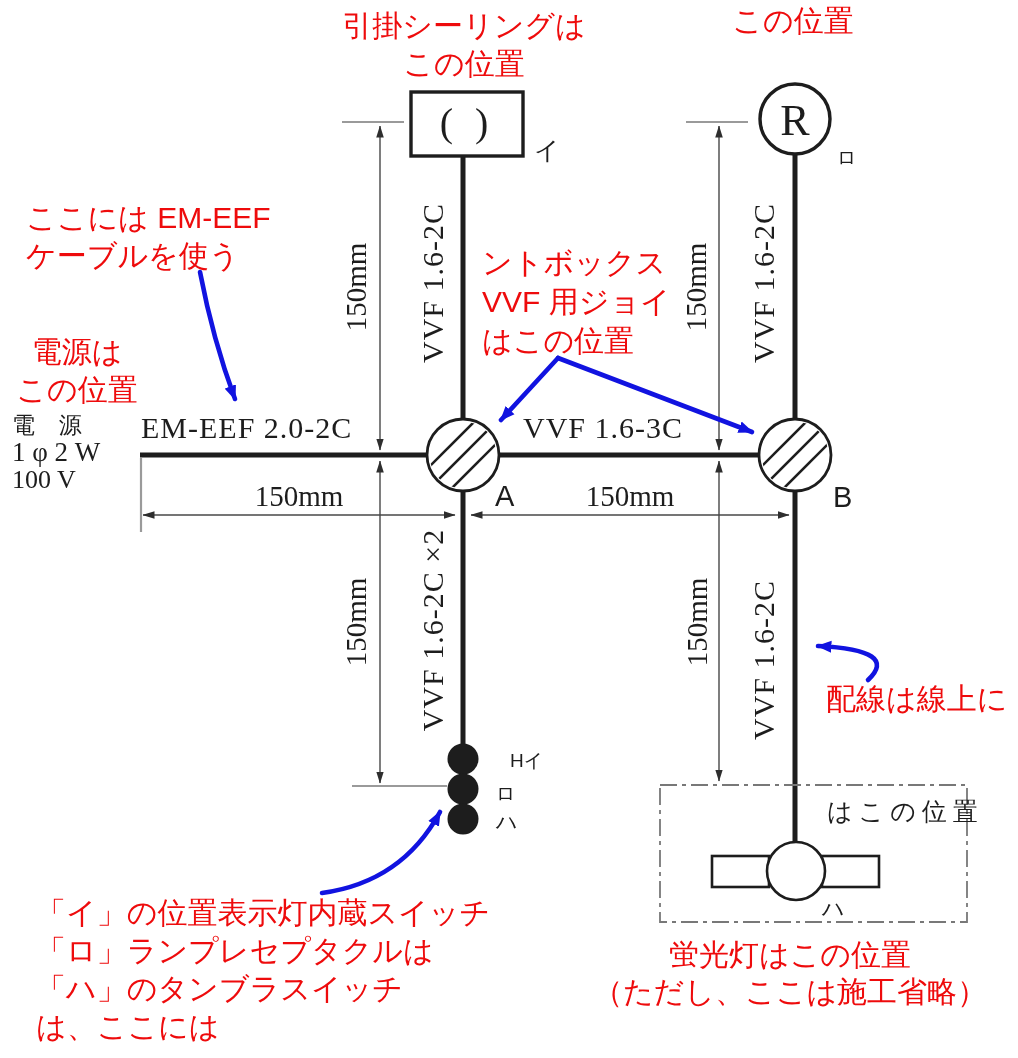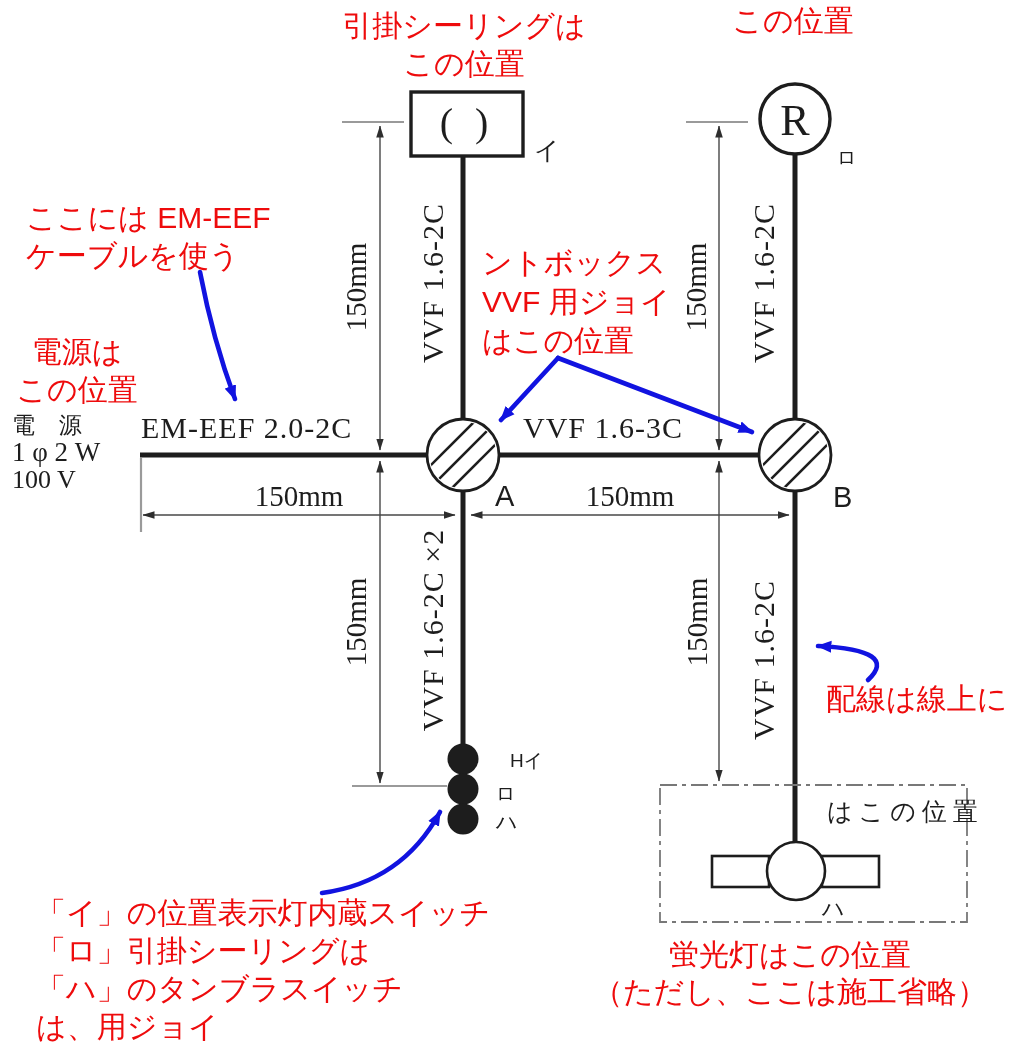--- a/index.html
+++ b/index.html
@@ -130,23 +130,23 @@
     <div>VVF 用ジョイ</div>
     <div>はこの位置</div>
   </div>
 
   <div class="lbl red" style="left:826px;top:680px">
     <div>配線は線上に</div>
   </div>
 
   <div class="lbl red" style="left:36px;top:894px">
     <div>「イ」の位置表示灯内蔵スイッチ</div>
-    <div>「ロ」引掛シーリングは</div>
+    <div>「ロ」ランプレセプタクルは</div>
     <div>「ハ」のタンブラスイッチ</div>
-    <div>は、用ジョイ</div>
+    <div>は、ここには</div>
   </div>
 
   <div class="lbl red center" style="left:560px;top:936px;width:460px;line-height:37px">
     <div>蛍光灯はこの位置</div>
     <div>（ただし、ここは施工省略）</div>
   </div>
 
   <div class="lbl blk" style="left:12px;top:412px;line-height:27px">
     <div style="font-size:23px;letter-spacing:9px">電 源</div>
     <div style="font-size:27px">1 φ 2 W</div>

